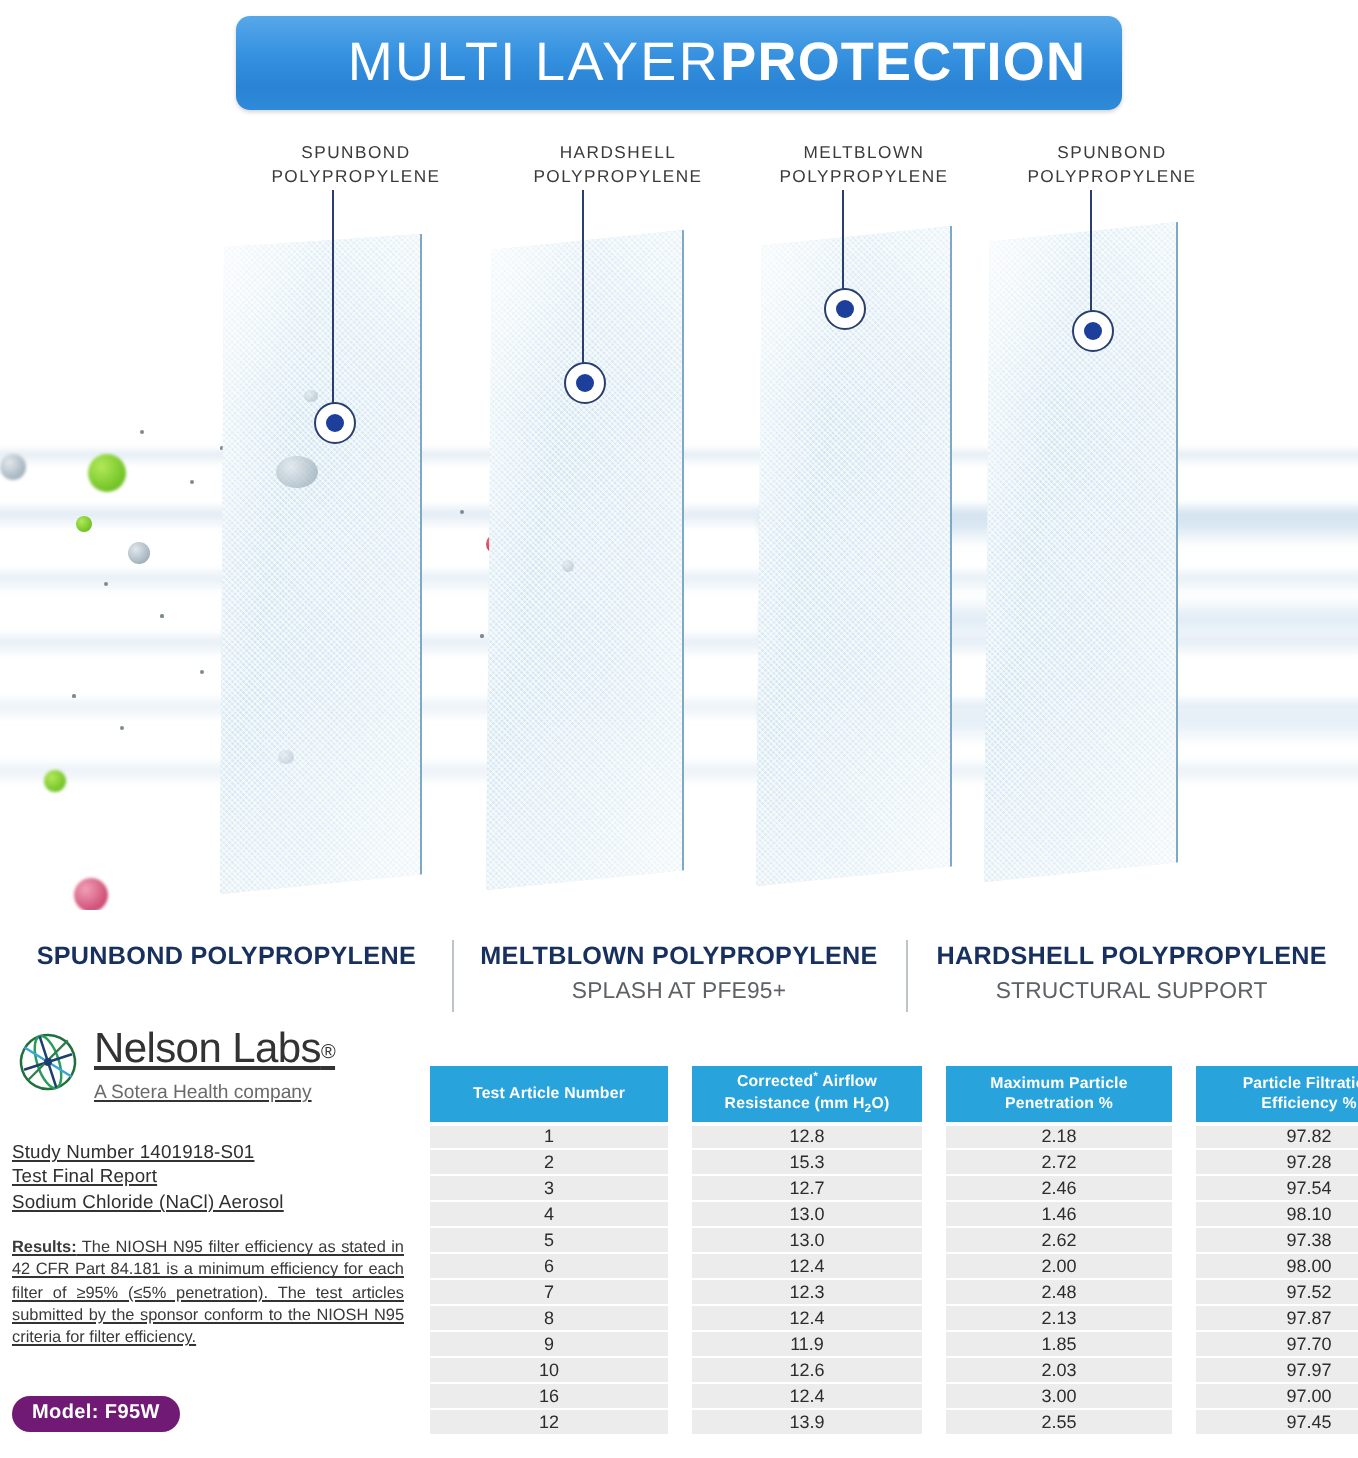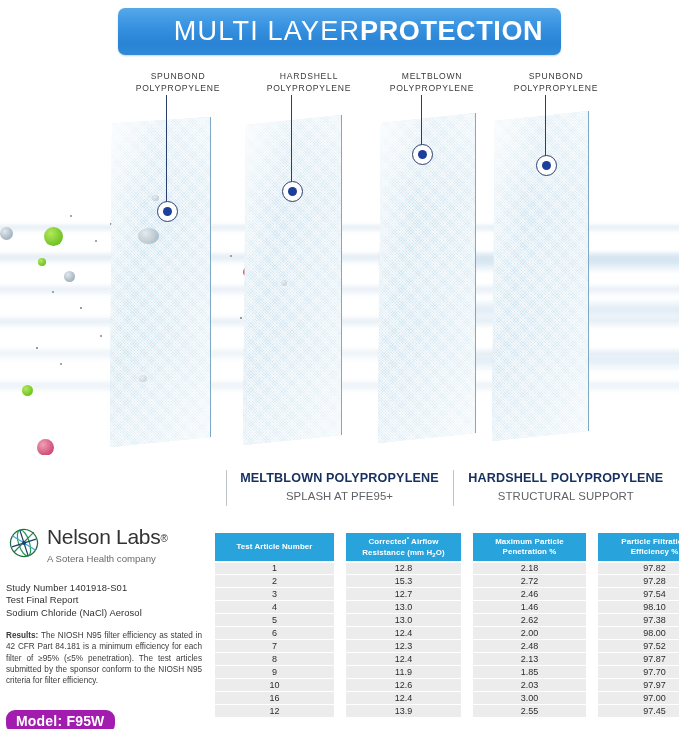--- a/index.html
+++ b/index.html
@@ -191,22 +191,23 @@
     font-size: 11.4px;
     color: #5e6266;
     letter-spacing: 0.1px;
     line-height: 17px;
     margin-top: 1px;
   }
 
   
   .info {
     position: absolute;
-    left: 6px; top: 524px;
+    left: 6px; top: 512px;
     width: 204px;
+    text-decoration: underline;
   }
   .logo-row {
     display: flex;
     align-items: flex-start;
     gap: 5px;
   }
   .logo-mark {
     width: 36px; height: 36px;
     flex: 0 0 36px;
     margin-top: 1px;
@@ -239,23 +240,23 @@
     font-size: 8.2px;
     line-height: 11.2px;
     color: #3a3a3a;
     text-align: justify;
     width: 196px;
   }
   .results b { font-weight: 700; }
   .model-badge {
     position: absolute;
     left: 0; top: 186px;
-    background: #a21caf;
+    background: #701a75;
     color: #ffffff;
-    font-size: 14px;
+    font-size: 10px;
     font-weight: 700;
     letter-spacing: 0.2px;
     padding: 3px 10px 3.5px 10px;
     border-radius: 9px;
   }
 
   
   .table {
     position: absolute;
     left: 215px; top: 533px;
@@ -401,20 +402,21 @@
   <div class="dot" style="left:536px; top:60px;"></div>
 
   <div class="p p-gray" style="left:152px; top:100px; width:7px; height:6px; opacity:.55;"></div>
   <div class="p p-gray" style="left:138px; top:133px; width:21px; height:16px; opacity:.75;"></div>
   <div class="p p-gray" style="left:139px; top:280px; width:8px; height:7px; opacity:.45;"></div>
   <div class="p p-gray" style="left:281px; top:185px; width:6px; height:6px; opacity:.5;"></div>
 </div>
 
 <div class="features">
   <div class="feature">
+    <span class="feature-title">SPUNBOND POLYPROPYLENE</span>
   </div>
   <div class="feature">
     <span class="feature-title">MELTBLOWN POLYPROPYLENE</span>
     <span class="feature-sub">SPLASH AT PFE95+</span>
   </div>
   <div class="feature">
     <span class="feature-title">HARDSHELL POLYPROPYLENE</span>
     <span class="feature-sub">STRUCTURAL SUPPORT</span>
   </div>
 </div>

